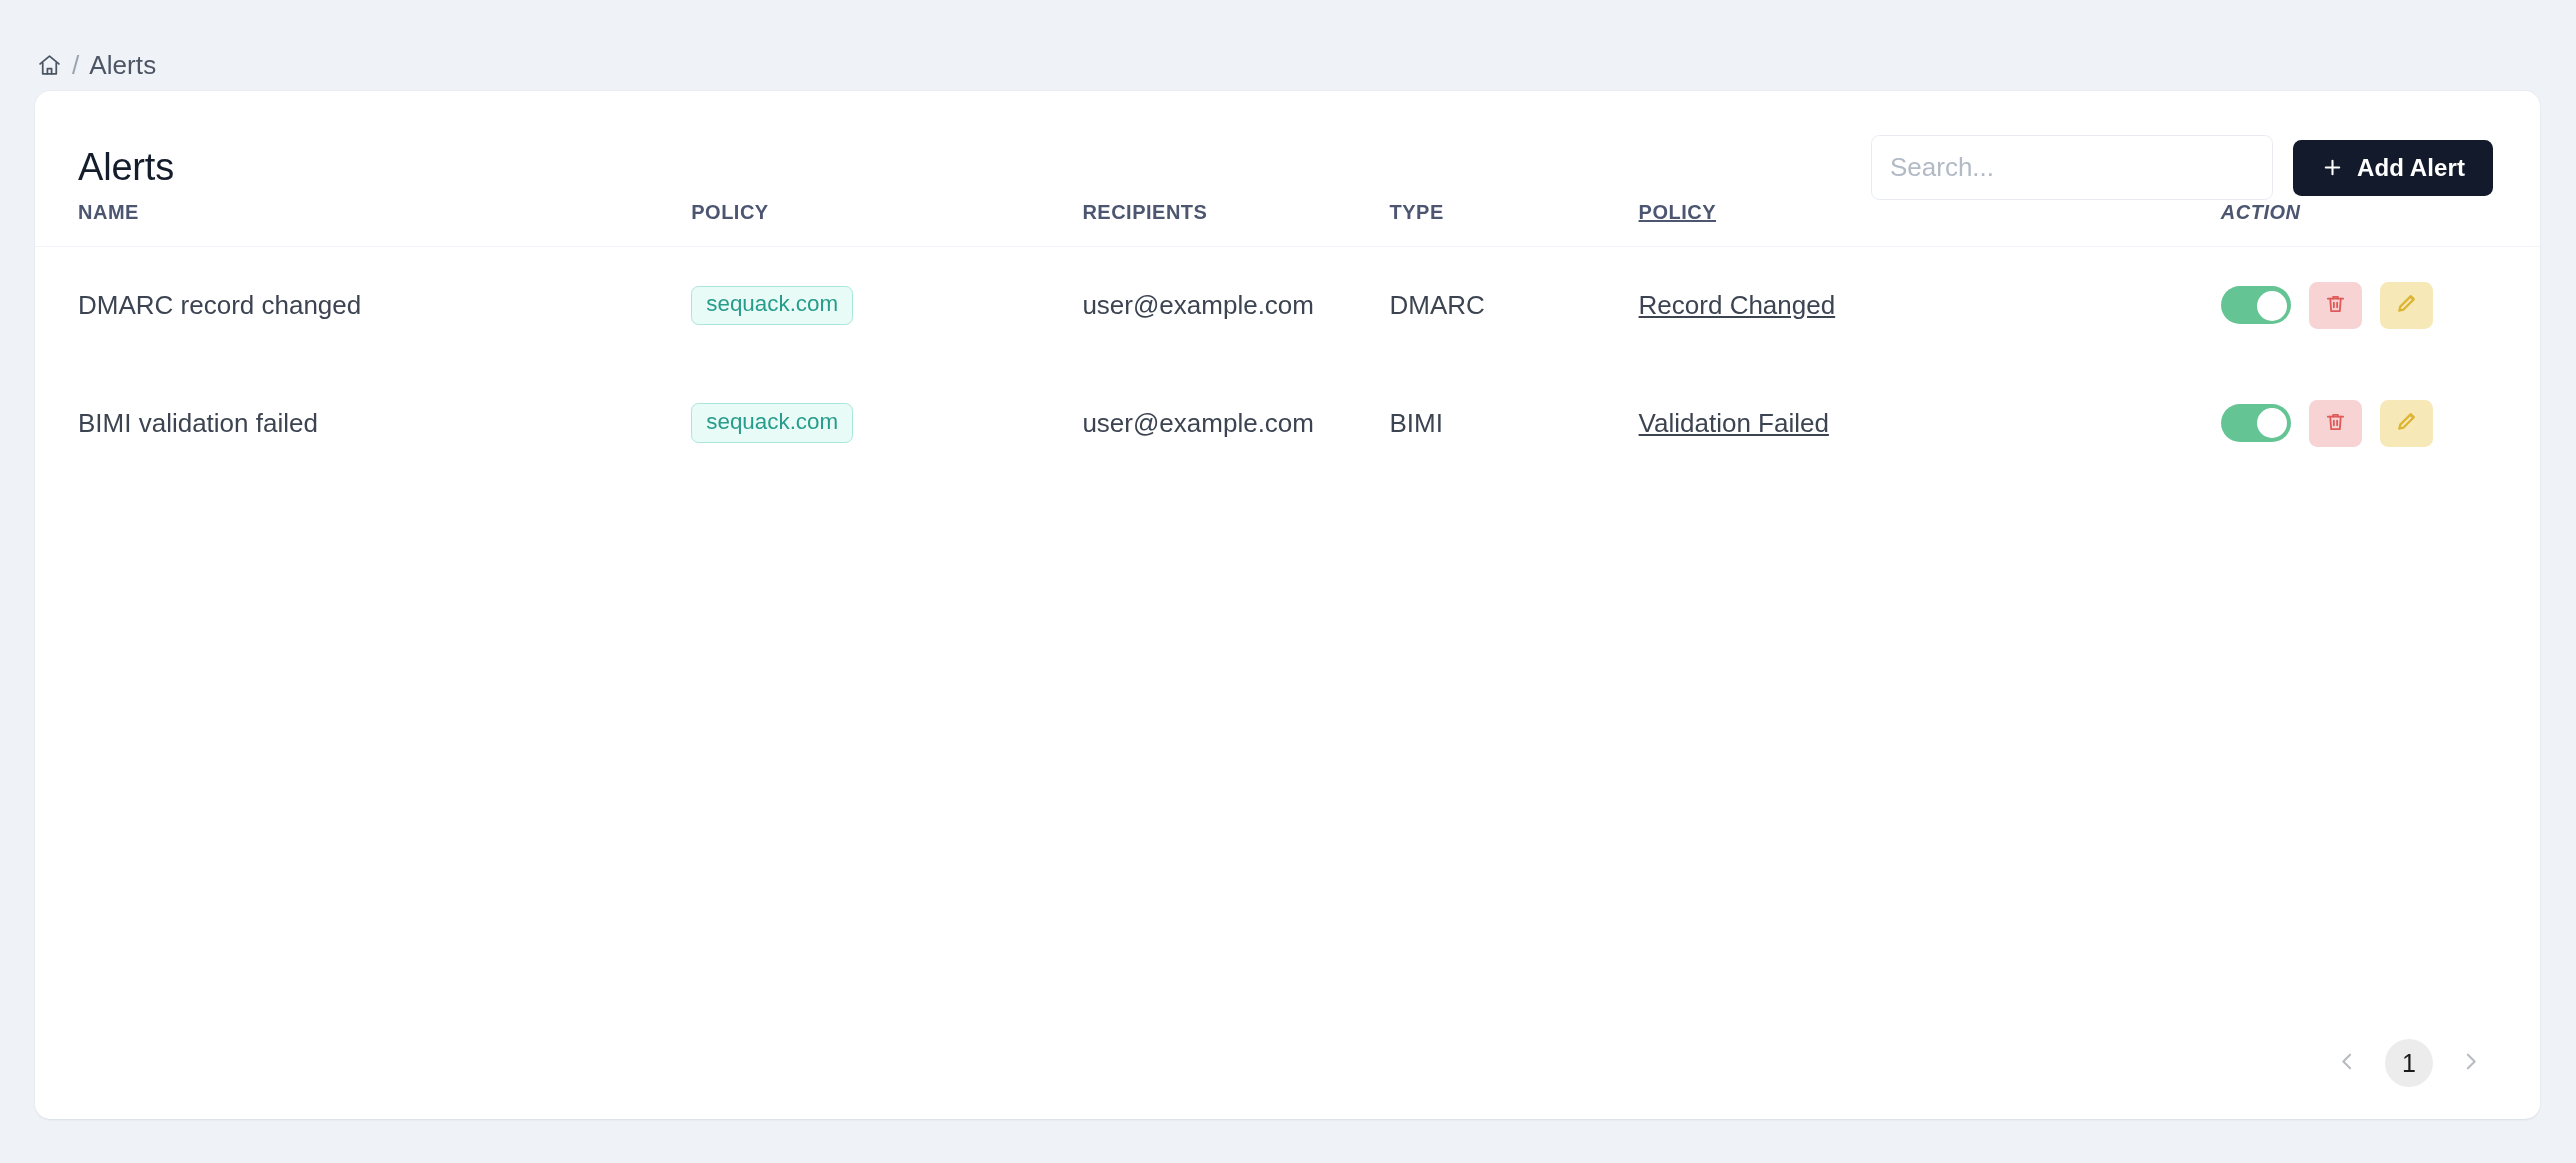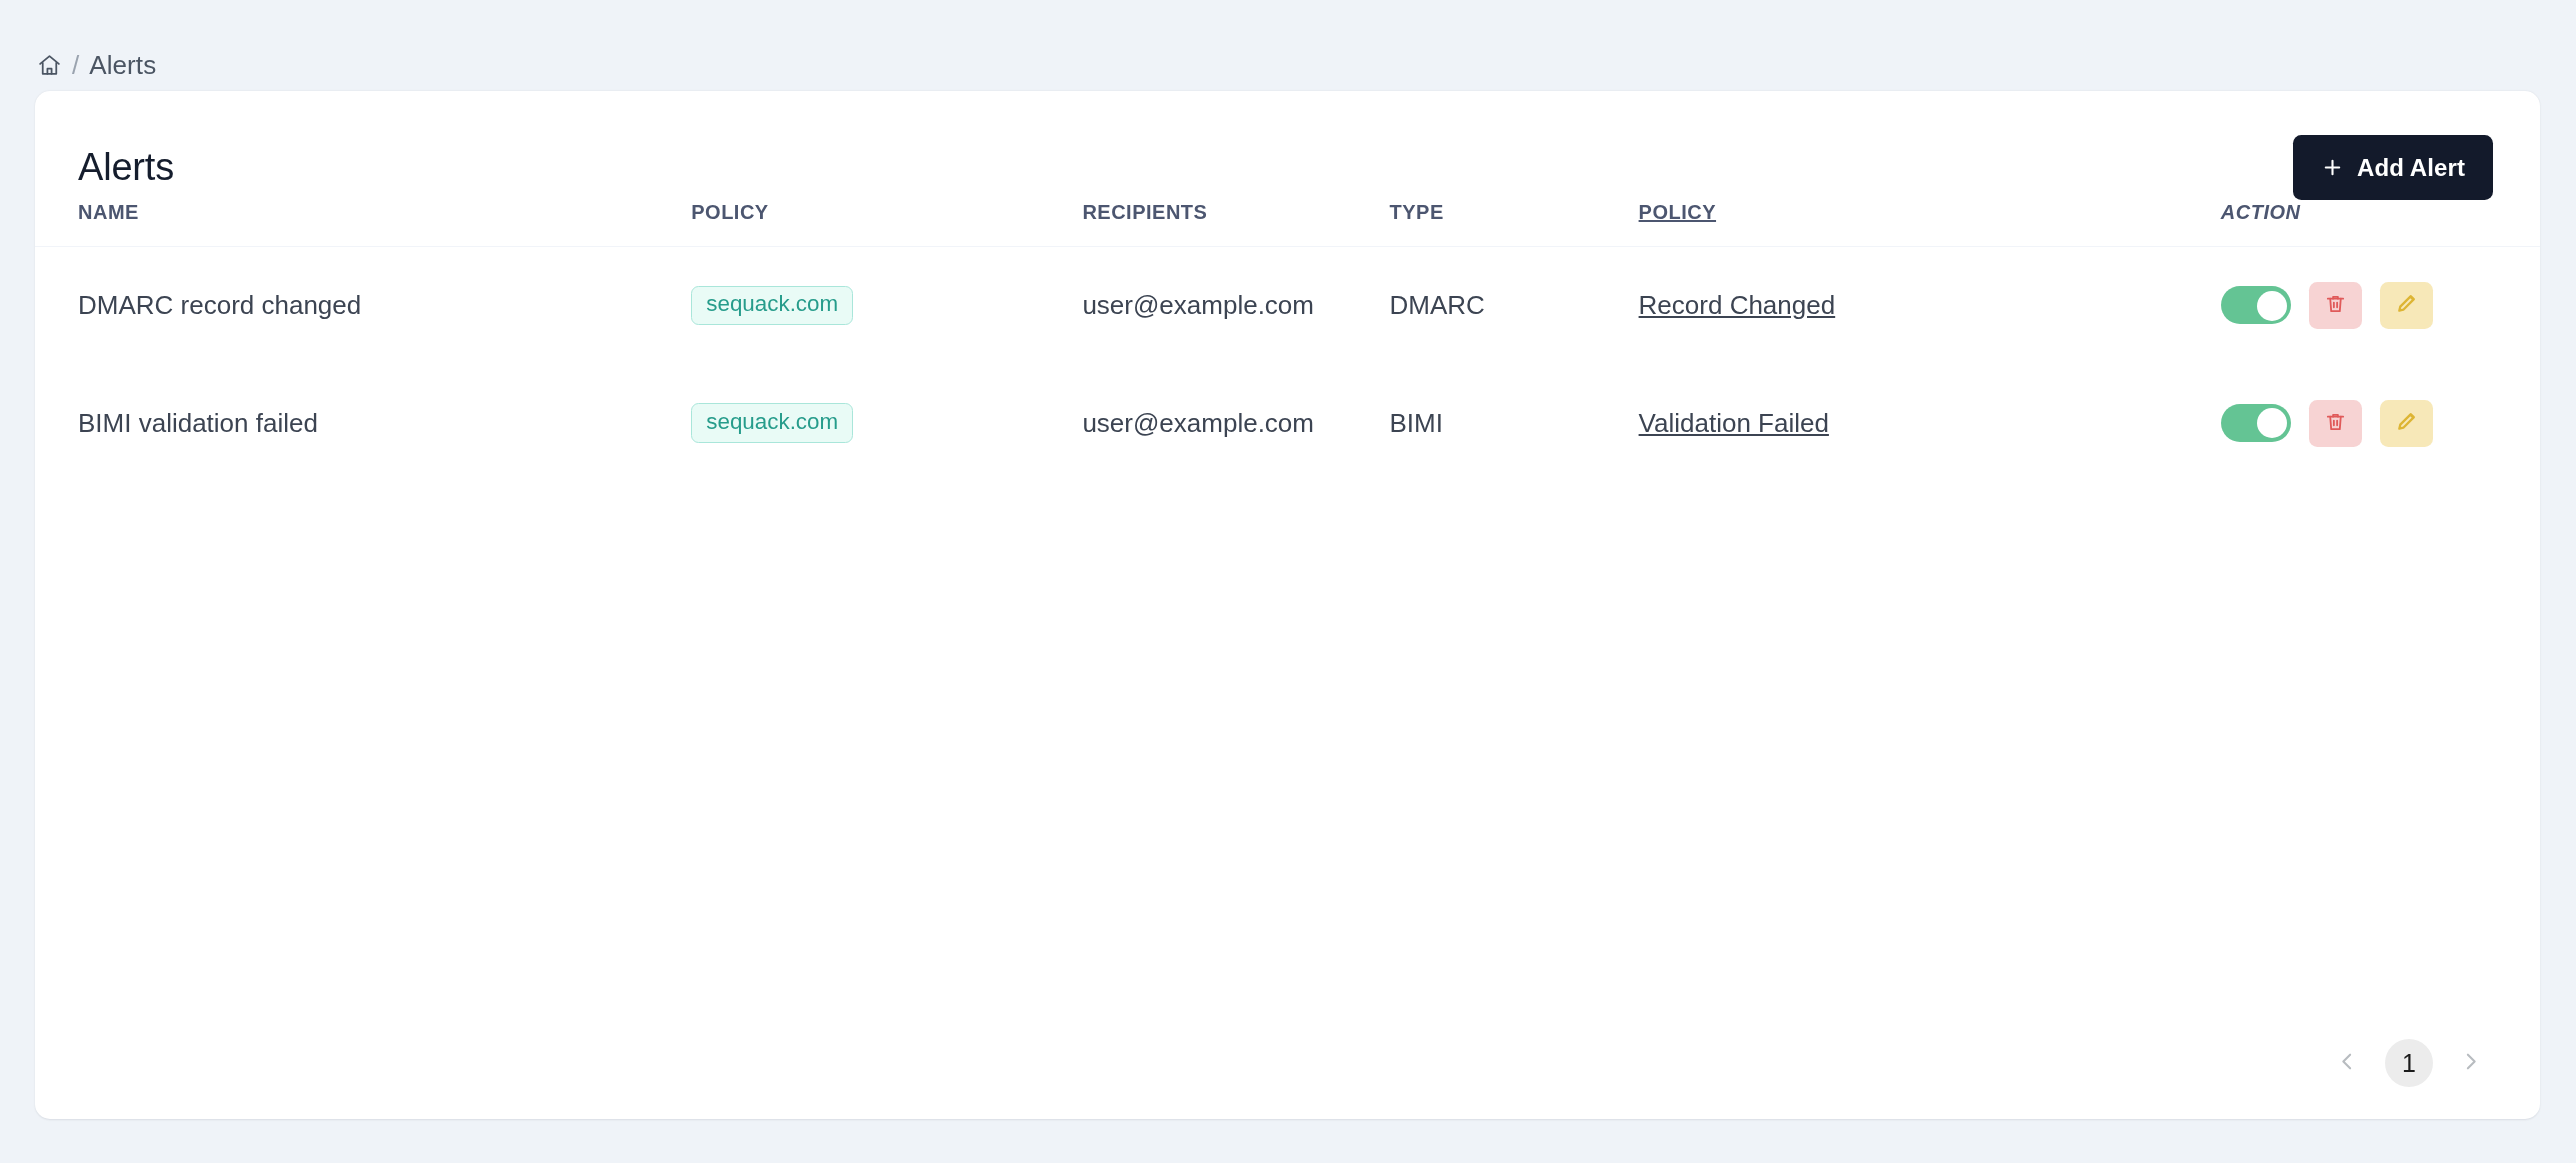--- a/index.html
+++ b/index.html
@@ -54,21 +54,21 @@
   .search-ctl {
     width: 402px; height: 65px;
     border: 1.2px solid #e7ebf1; border-radius: 8.3px; background: #fff;
     padding: 0 18.3px; font-size: 26px; color: #23282f;
     font-family: "Liberation Sans", sans-serif; outline: none;
   }
   .search-ctl::placeholder { color: #b2bac6; }
 
   .add-btn {
     display: flex; align-items: center; justify-content: center; gap: 13.3px;
-    height: 65px; padding: 0 28px;
+    height: 56px; padding: 0 28px;
     background: #131a2b; border: none; border-radius: 8.3px;
     color: #ffffff; font-size: 24px; font-weight: 700;
     font-family: "Liberation Sans", sans-serif; cursor: pointer;
     letter-spacing: 0.1px;
   }
   .plus-ico { display: inline-flex; align-items: center; }
 
   
   .tbl { width: 100%; border-collapse: collapse; table-layout: fixed; }
   .tbl thead th {
@@ -143,20 +143,21 @@
 </div>
 
 <div class="card">
 
   <div class="card-head">
     <div class="page-title">Alerts</div>
 
     <div class="head-tools">
 
 
+      <input class="search-ctl" type="text" placeholder="Search..." style="">
 
       <button class="add-btn">
         <span class="plus-ico">
           <svg width="23" height="23" viewBox="0 0 24 24" fill="none" stroke="#ffffff" stroke-width="2.2" stroke-linecap="round">
               <path d="M12 5v14M5 12h14"></path>
             </svg>
         </span>
         <span>Add Alert</span>
       </button>
 

